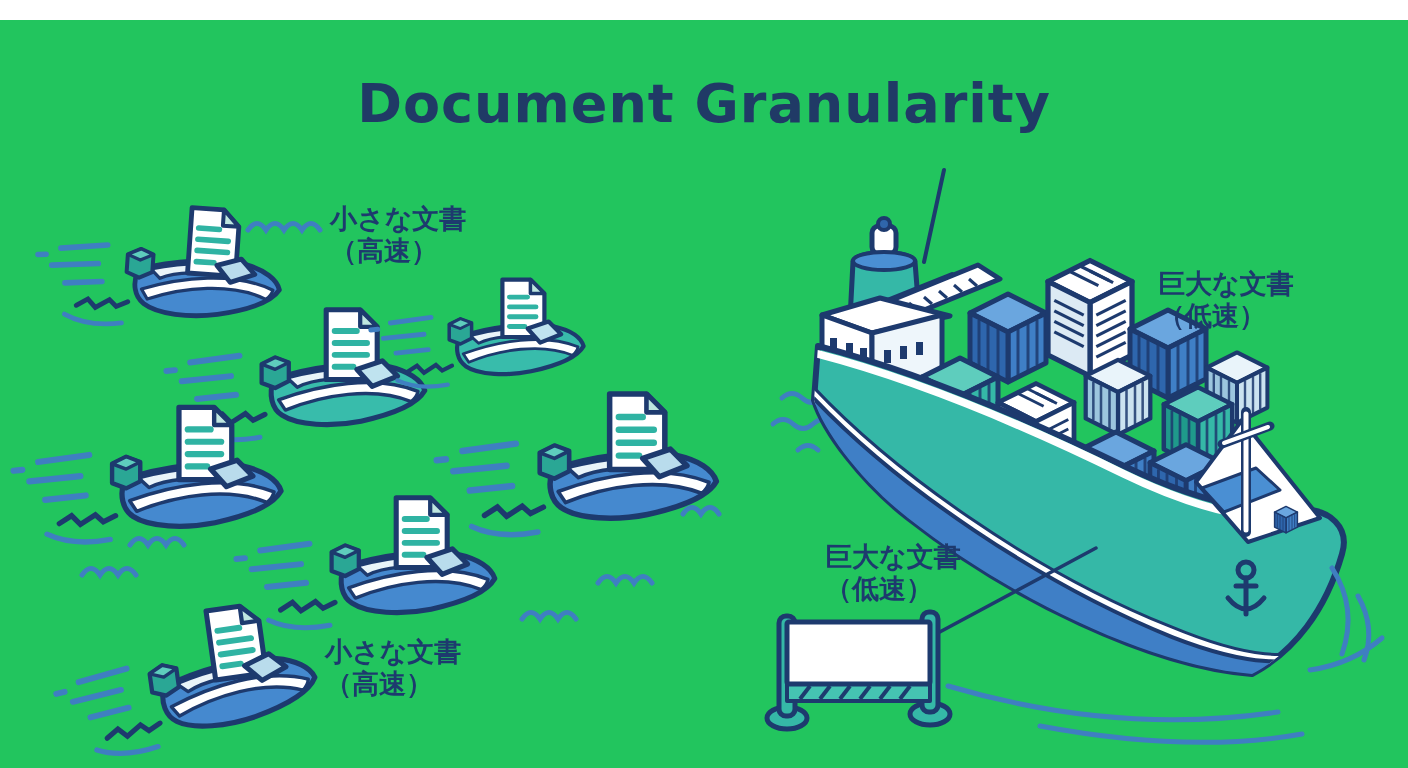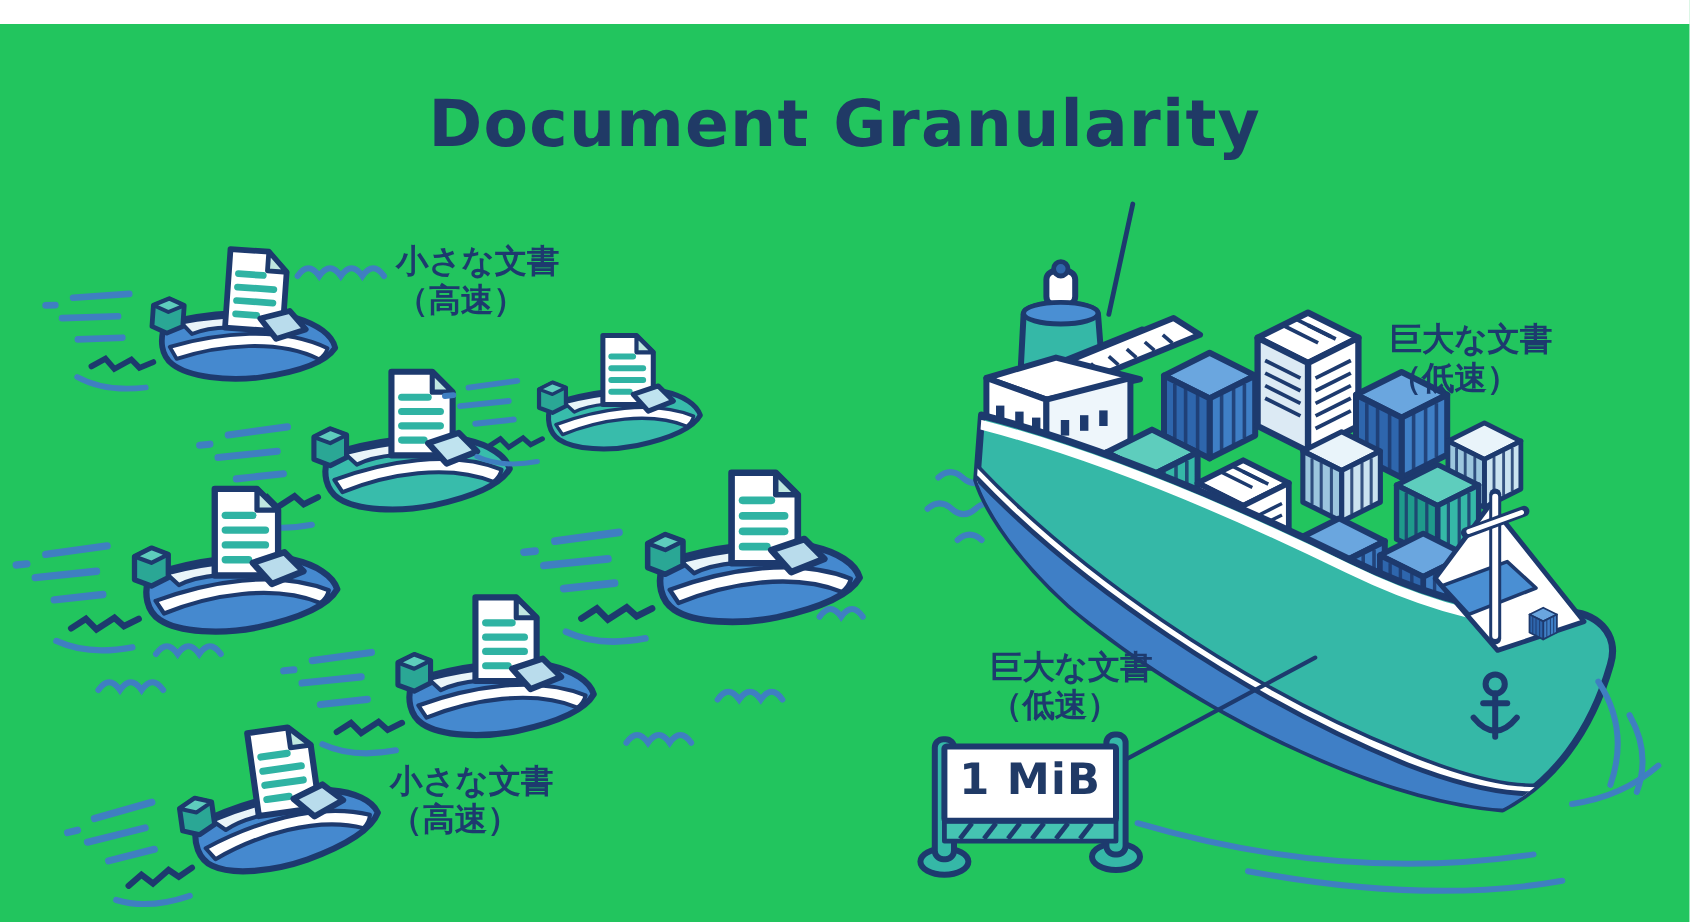--- a/index.html
+++ b/index.html
@@ -260,15 +260,14 @@
 <div class="jp-label lbl-huge-upper">
   <span>巨大な文書</span>
   <span>（低速）</span>
 </div>
 
 <div class="jp-label lbl-huge-lower">
   <span>巨大な文書</span>
   <span>（低速）</span>
 </div>
 
-<div class="sign-text">1 MiB</div>
 
 </div>
 
 </body></html>

